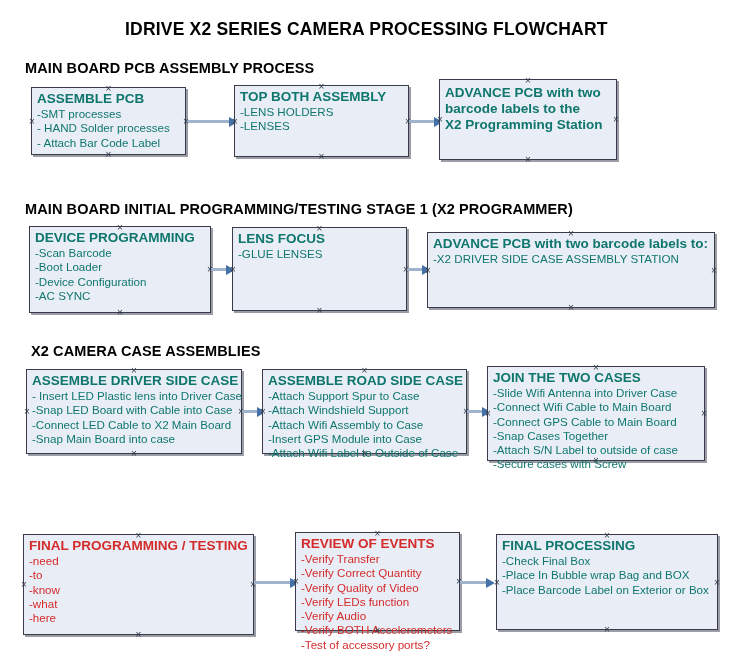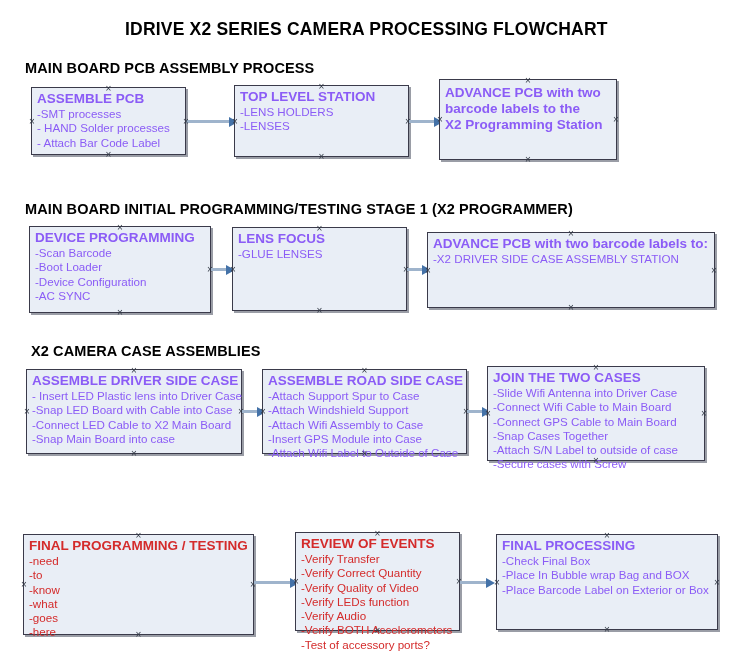--- a/index.html
+++ b/index.html
@@ -62,21 +62,21 @@
     line-height: 1.235;
     white-space: nowrap;
   }
   .node-body {
     position: absolute;
     left: 5px;
     top: 3px;
     right: 2px;
   }
   .node.black .node-title,
-  .node.black .node-line { color: #8b5cf6; }
+  .node.black .node-line { color: #0f766e; }
   .node.red .node-title,
   .node.red .node-line { color: #d42b2b; }
 
   
   .node .node-title.multi { white-space: normal; }
 
   
   .conn {
     position: absolute;
     height: 3px;
@@ -133,21 +133,21 @@
     <span class="xhandle" style="left:0; top:50%;"></span>
   </div>
 
   <div class="conn" style="left:186px; top:120px; width:44px;">
     <span class="arrowhead"></span>
   </div>
   <span class="xhandle" style="left:186px; top:121px;"></span>
 
   <div class="node black" style="left:234px; top:85px; width:175px; height:72px;">
     <div class="node-body">
-      <div class="node-title">TOP LEVEL STATION</div>
+      <div class="node-title">TOP BOTH ASSEMBLY</div>
       <div class="node-line">-LENS HOLDERS</div>
       <div class="node-line">-LENSES</div>
     </div>
     <span class="xhandle" style="left:50%; top:0;"></span>
     <span class="xhandle" style="left:50%; top:100%;"></span>
     <span class="xhandle" style="left:0; top:50%;"></span>
     <span class="xhandle" style="left:100%; top:50%;"></span>
   </div>
 
   <div class="conn" style="left:409px; top:120px; width:26px;">
@@ -271,21 +271,20 @@
   </div>
 
 
   <div class="node red" style="left:23px; top:534px; width:231px; height:101px;padding-left:20px;">
     <div class="node-body">
       <div class="node-title">FINAL PROGRAMMING / TESTING</div>
       <div class="node-line">-need</div>
       <div class="node-line">-to</div>
       <div class="node-line">-know</div>
       <div class="node-line">-what</div>
-      <div class="node-line">-goes</div>
       <div class="node-line">-here</div>
     </div>
     <span class="xhandle" style="left:50%; top:0;"></span>
     <span class="xhandle" style="left:50%; top:100%;"></span>
     <span class="xhandle" style="left:0; top:50%;"></span>
     <span class="xhandle" style="left:100%; top:50%;"></span>
   </div>
 
   <div class="conn" style="left:254px; top:581px; width:37px;">
     <span class="arrowhead"></span>

